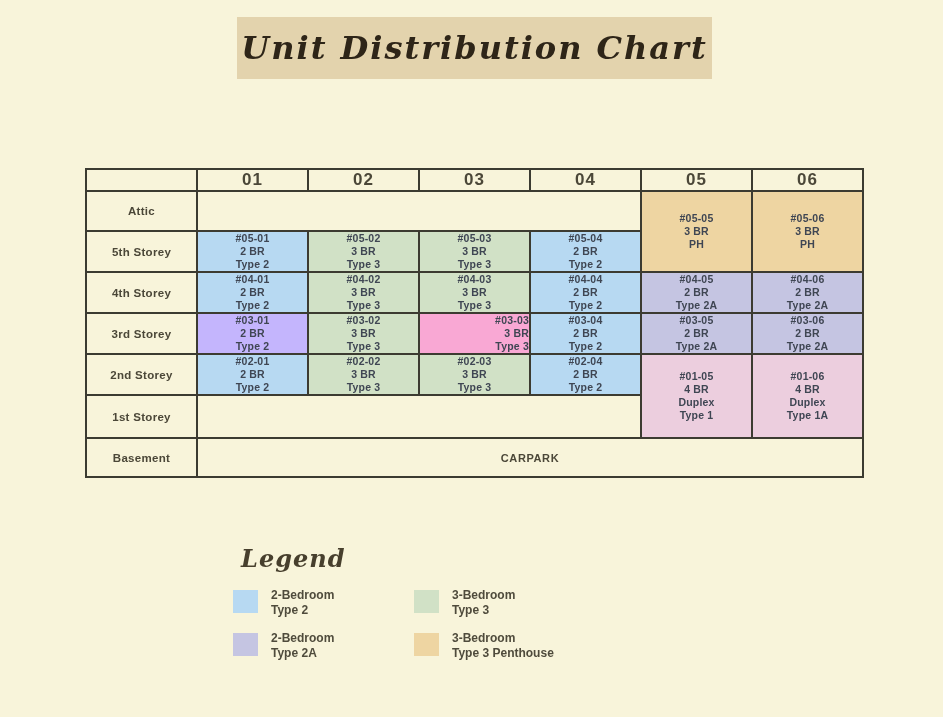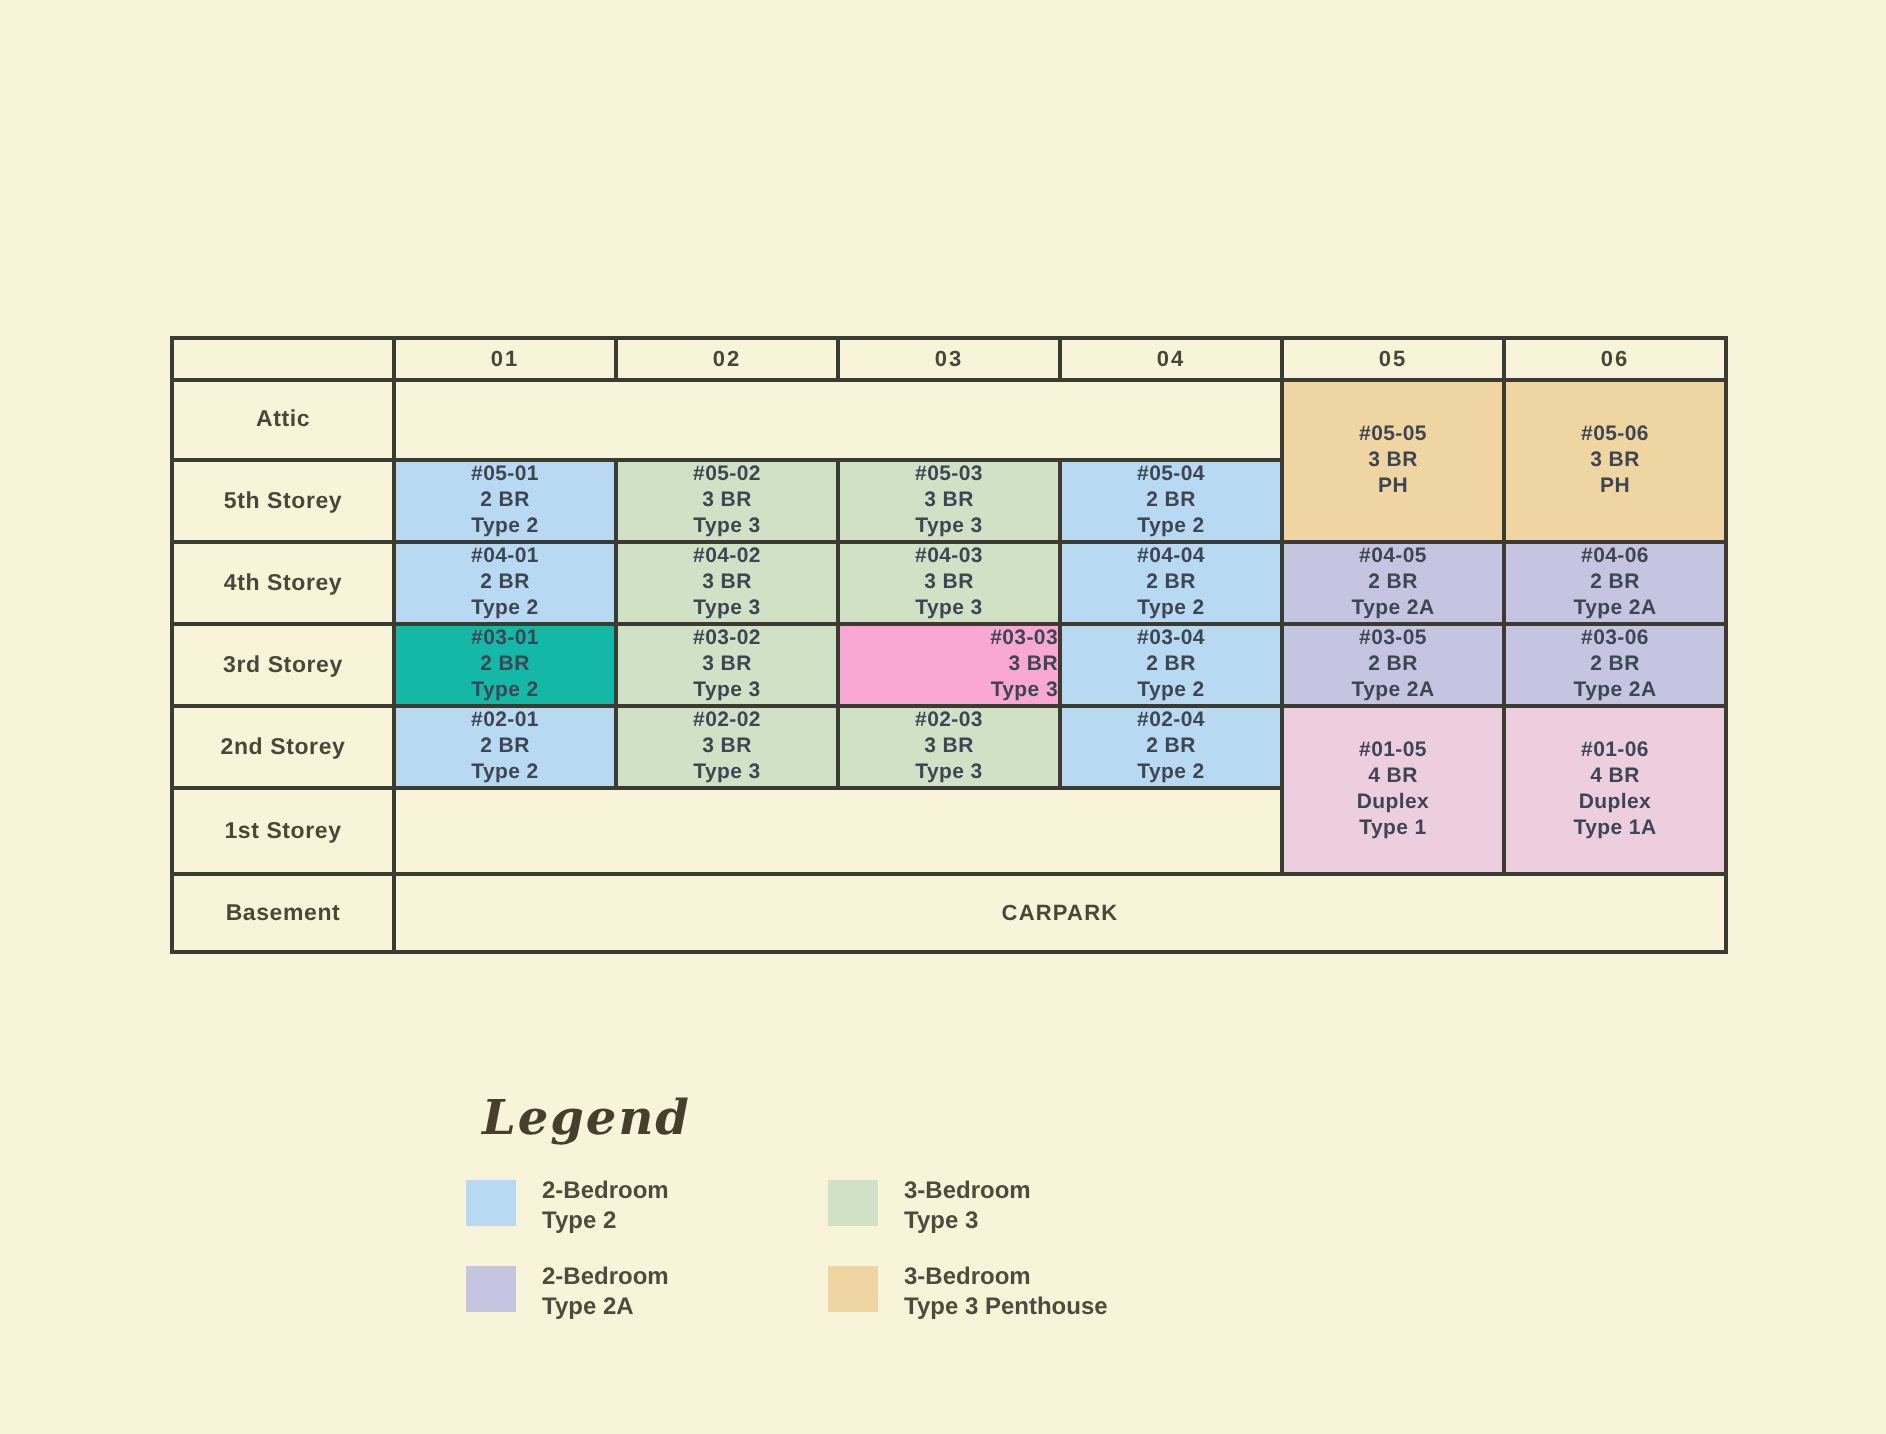--- a/index.html
+++ b/index.html
@@ -30,21 +30,21 @@
     padding:0;margin:0;
     text-align:center;vertical-align:middle;
     overflow:hidden;
   }
   tr.r-head{height:21px;}
   tr.r-attic{height:40px;}
   tr.r-5,tr.r-4,tr.r-3,tr.r-2{height:41px;}
   tr.r-1{height:43px;}
   tr.r-base{height:39px;}
   .colhead{
-    font-weight:700;font-size:11px;letter-spacing:1px;color:#4b4738;
+    font-weight:700;font-size:17px;letter-spacing:1px;color:#4b4738;
   }
   .rowlabel{
     font-weight:700;font-size:11.5px;color:#4b4738;letter-spacing:.3px;
   }
   .unit{
     font-weight:700;font-size:10.5px;line-height:13px;color:#3f4653;
     letter-spacing:.2px;
   }
   .carpark{
     font-weight:700;font-size:11px;color:#4b4738;letter-spacing:.6px;
@@ -74,20 +74,23 @@
     margin-left:13px;margin-top:-2px;
     font-weight:700;font-size:12px;line-height:15px;color:#4f4b3c;
     text-align:left;white-space:nowrap;
   }
 </style>
 </head>
 <body>
 
 <div class="page" style="background-color: rgb(248, 244, 218);">
 
+  <div class="banner" style="background-color: rgb(227, 211, 173);">
+    <span class="banner-title">Unit Distribution Chart</span>
+  </div>
 
   <table class="unit-table">
     <colgroup>
       <col style="width:111px">
         <col style="width:111px">
         <col style="width:111px">
       <col style="width:111px">
         <col style="width:111px">
         <col style="width:111px">
       <col style="width:111px">
@@ -119,21 +122,21 @@
       <td class="rowlabel">4th Storey</td>
       <td class="unit" style="background-color: rgb(183, 217, 242);">#04-01<br>2 BR<br>Type 2</td>
       <td class="unit" style="background-color: rgb(209, 225, 198);">#04-02<br>3 BR<br>Type 3</td>
       <td class="unit" style="background-color: rgb(209, 225, 198);">#04-03<br>3 BR<br>Type 3</td>
       <td class="unit" style="background-color: rgb(183, 217, 242);">#04-04<br>2 BR<br>Type 2</td>
       <td class="unit" style="background-color: rgb(197, 197, 226);">#04-05<br>2 BR<br>Type 2A</td>
       <td class="unit" style="background-color: rgb(197, 197, 226);">#04-06<br>2 BR<br>Type 2A</td>
     </tr>
     <tr class="r-3">
       <td class="rowlabel">3rd Storey</td>
-      <td class="unit" style="background-color: #14b8a6;">#03-01<br>2 BR<br>Type 2</td>
+      <td class="unit" style="background-color: #c4b5fd;">#03-01<br>2 BR<br>Type 2</td>
       <td class="unit" style="background-color: rgb(209, 225, 198);">#03-02<br>3 BR<br>Type 3</td>
       <td class="unit" style="background-color: #f9a8d4; text-align: right;">#03-03<br>3 BR<br>Type 3</td>
       <td class="unit" style="background-color: rgb(183, 217, 242);">#03-04<br>2 BR<br>Type 2</td>
       <td class="unit" style="background-color: rgb(197, 197, 226);">#03-05<br>2 BR<br>Type 2A</td>
       <td class="unit" style="background-color: rgb(197, 197, 226);">#03-06<br>2 BR<br>Type 2A</td>
     </tr>
     <tr class="r-2">
       <td class="rowlabel">2nd Storey</td>
       <td class="unit" style="background-color: rgb(183, 217, 242);">#02-01<br>2 BR<br>Type 2</td>
       <td class="unit" style="background-color: rgb(209, 225, 198);">#02-02<br>3 BR<br>Type 3</td>

